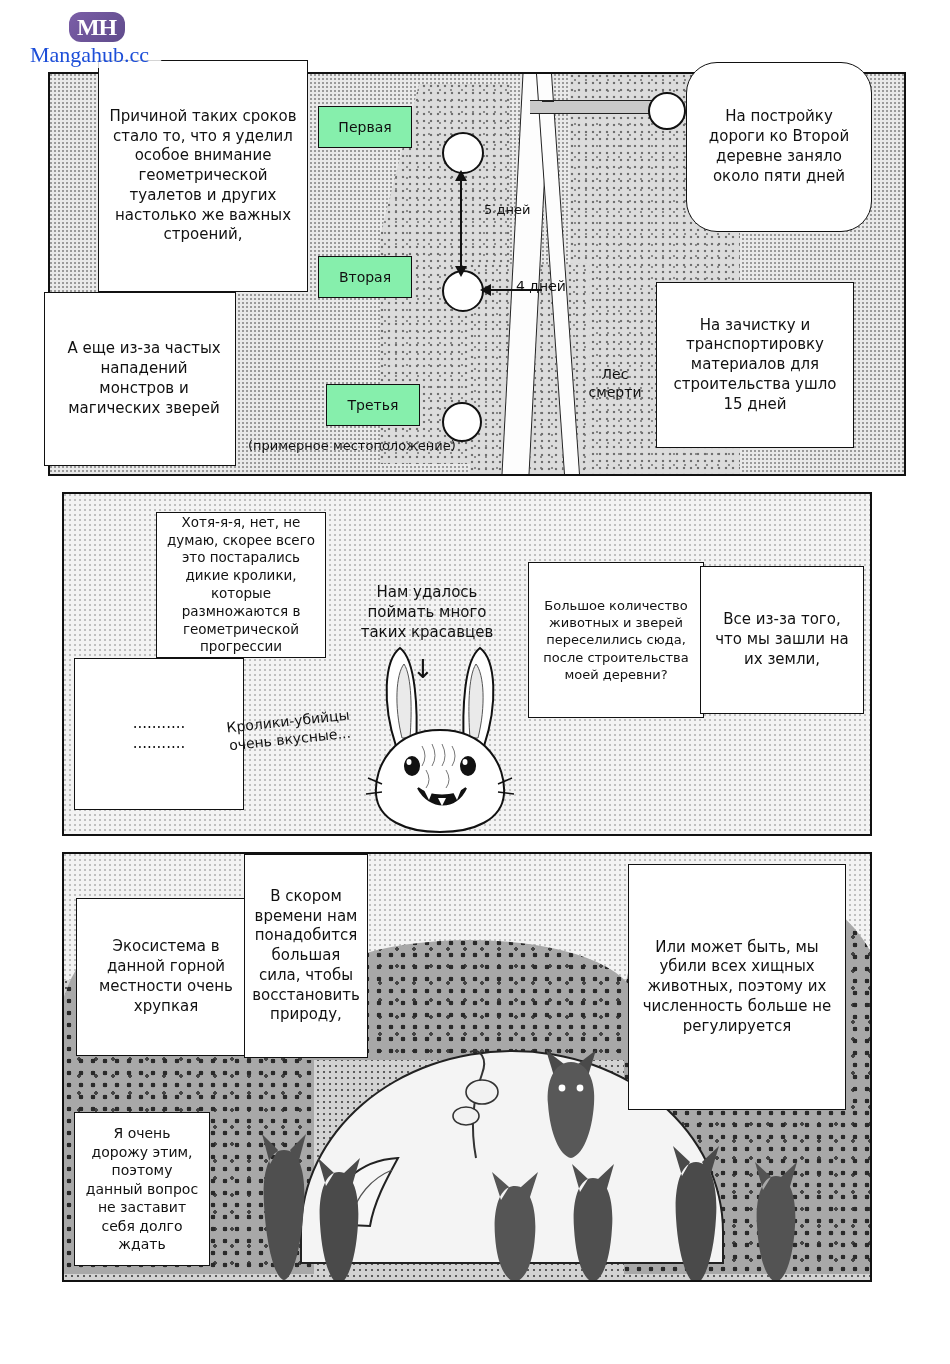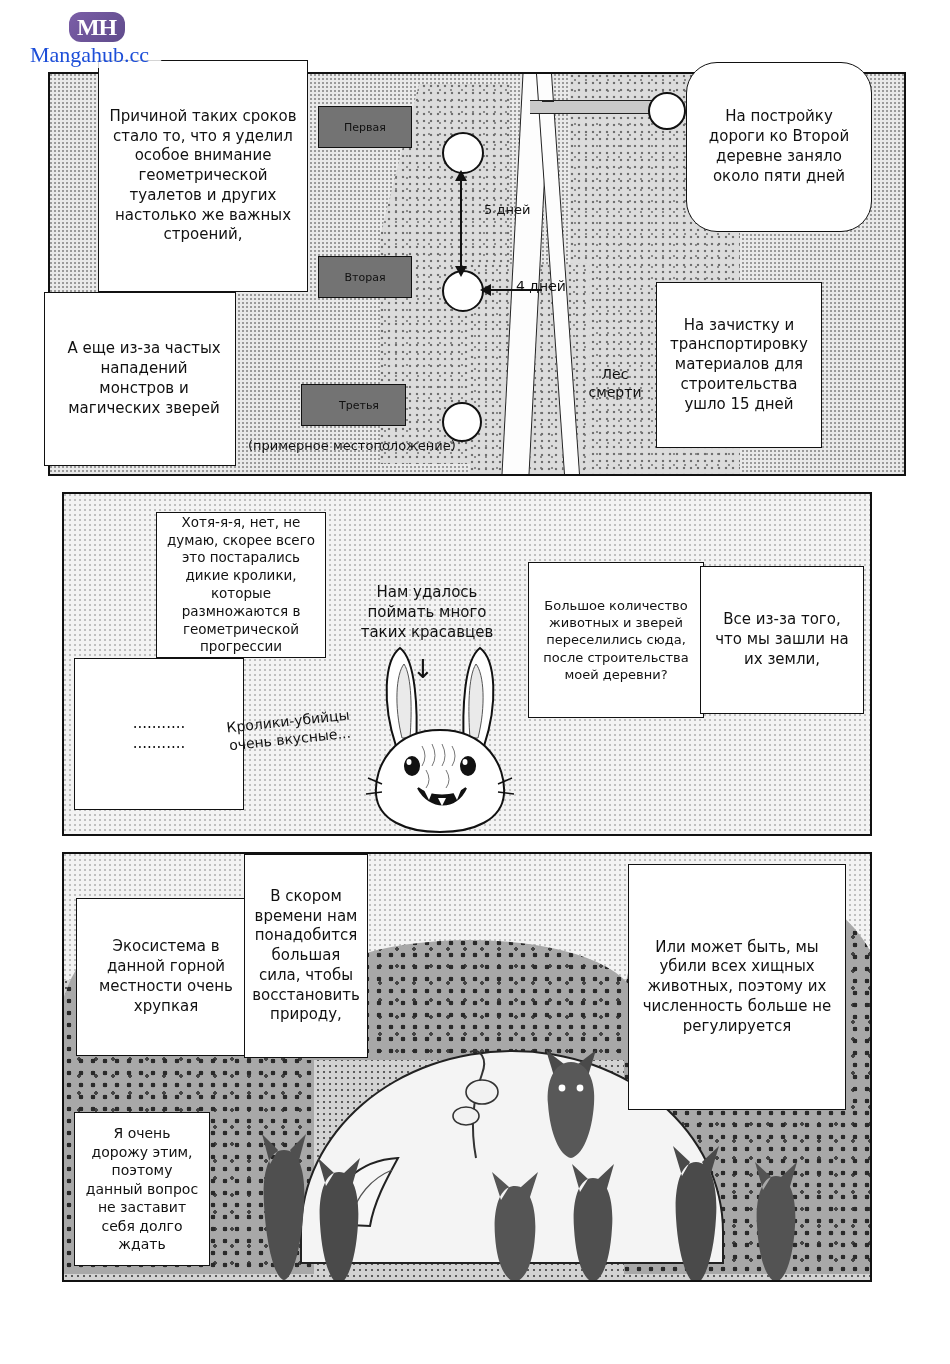--- a/index.html
+++ b/index.html
@@ -99,26 +99,26 @@
     text-align: center;
     color: #111;
     line-height: 1.32;
     font-family: "DejaVu Sans", sans-serif;
     z-index: 20;
   }
   .bubble p { margin: 0; padding: 4px 8px; }
 
   .plain-label {
     position: absolute;
-    background: #737373;
+    background: #86efac;
     border: 1.5px solid #111;
     display: flex;
     align-items: center;
     justify-content: center;
-    font-size: 11px;
+    font-size: 14px;
     color: #111;
     z-index: 22;
   }
 
   .free-text {
     position: absolute;
     color: #111;
     z-index: 24;
     white-space: nowrap;
   }
@@ -224,21 +224,21 @@
 
     <div class="arrow-line" style="left:410px; top:100px; width:2px; height:96px;"></div>
     <div class="arrow-head" style="left:405px; top:192px; border-left:6px solid transparent; border-right:6px solid transparent; border-top:11px solid #111;"></div>
     <div class="arrow-head" style="left:405px; top:96px; border-left:6px solid transparent; border-right:6px solid transparent; border-bottom:11px solid #111;"></div>
 
     <div class="arrow-line" style="left:436px; top:215px; width:56px; height:2px;"></div>
     <div class="arrow-head" style="left:430px; top:210px; border-top:6px solid transparent; border-bottom:6px solid transparent; border-right:11px solid #111;"></div>
 
     <div class="plain-label" style="left:268px; top:32px; width:92px; height:40px;">Первая</div>
     <div class="plain-label" style="left:268px; top:182px; width:92px; height:40px;">Вторая</div>
-    <div class="plain-label" style="left:251px; top:310px; width:92px; height:40px;padding-left:11px;">Третья</div>
+    <div class="plain-label" style="left:276px; top:310px; width:92px; height:40px;">Третья</div>
 
     <div class="free-text" style="left:434px; top:128px; font-size:13px;">5 дней</div>
     <div class="free-text" style="left:466px; top:204px; font-size:14px;">4 дней</div>
     <div class="free-text" style="left:530px; top:292px; font-size:14px; text-align:center; line-height:1.25; white-space:normal; width:70px;">
       <span>Лес смерти</span>
     </div>
     <div class="free-text" style="left:198px; top:364px; font-size:13px;">(примерное местоположение)</div>
   </div>
 
   <div class="bubble" style="left:98px; top:60px; width:210px; height:232px; font-size:15px;">
@@ -246,21 +246,21 @@
   </div>
 
   <div class="bubble" style="left:44px; top:292px; width:192px; height:174px; font-size:15px;padding-left:8px;">
     <p>А еще из-за частых нападений монстров и магических зверей</p>
   </div>
 
   <div class="bubble" style="left:686px; top:62px; width:186px; height:170px; font-size:15px;border-radius:31px;">
     <p>На постройку дороги ко Второй деревне  заняло около пяти дней</p>
   </div>
 
-  <div class="bubble" style="left:656px; top:282px; width:166px; height:166px; font-size:15px;">
+  <div class="bubble" style="left:656px; top:282px; width:198px; height:166px; font-size:15px;">
     <p>На зачистку и транспортировку материалов для строительства ушло 15 дней</p>
   </div>
 
   <div class="panel" id="panel2">
     <div class="tone tone-light"></div>
 
     <div class="rabbit" style="left:270px; top:140px; width:230px; height:200px;">
       <svg viewBox="0 0 230 200" width="230" height="200">
 
         <path d="M62 112 C48 70 50 26 66 14 C82 26 84 76 82 114 Z" fill="#fff" stroke="#111" stroke-width="2"></path>

